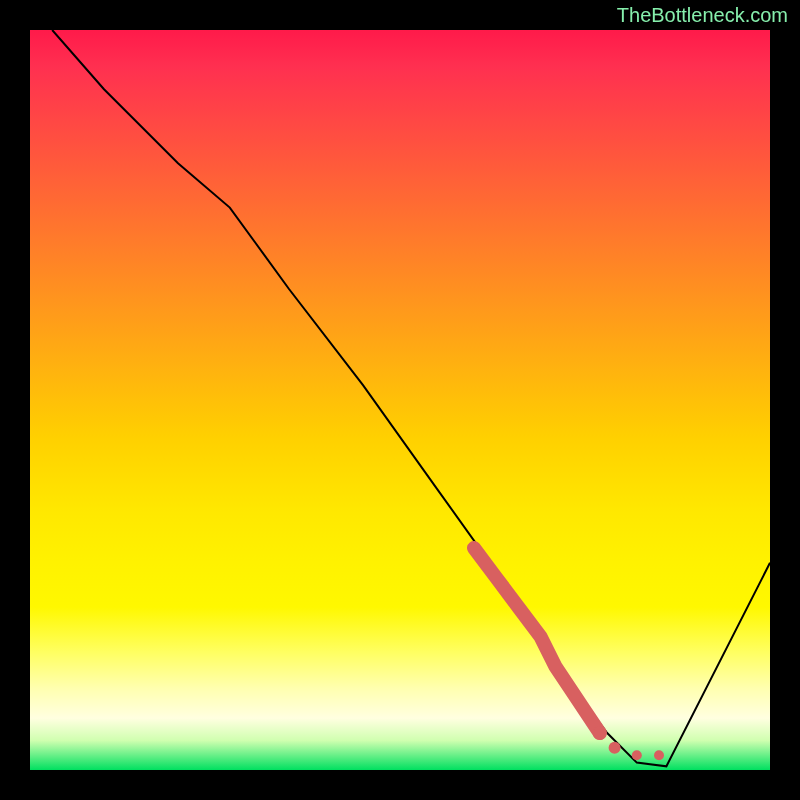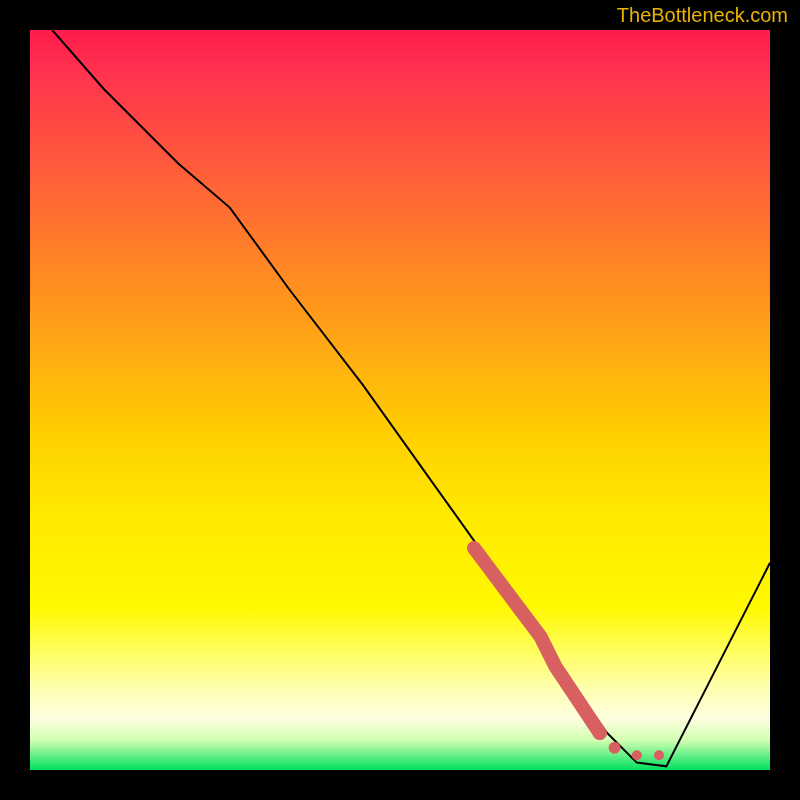--- a/index.html
+++ b/index.html
@@ -8,21 +8,21 @@
     width: 800px;
     height: 800px;
     background: #000;
     font-family: Arial, sans-serif;
     position: relative;
   }
   .watermark {
     position: absolute;
     top: 4px;
     right: 12px;
-    color: #eab308;
+    color: #86efac;
     font-size: 20px;
     font-weight: normal;
     z-index: 10;
   }
   .chart-container {
     position: absolute;
     top: 30px;
     left: 30px;
     width: 740px;
     height: 740px;

